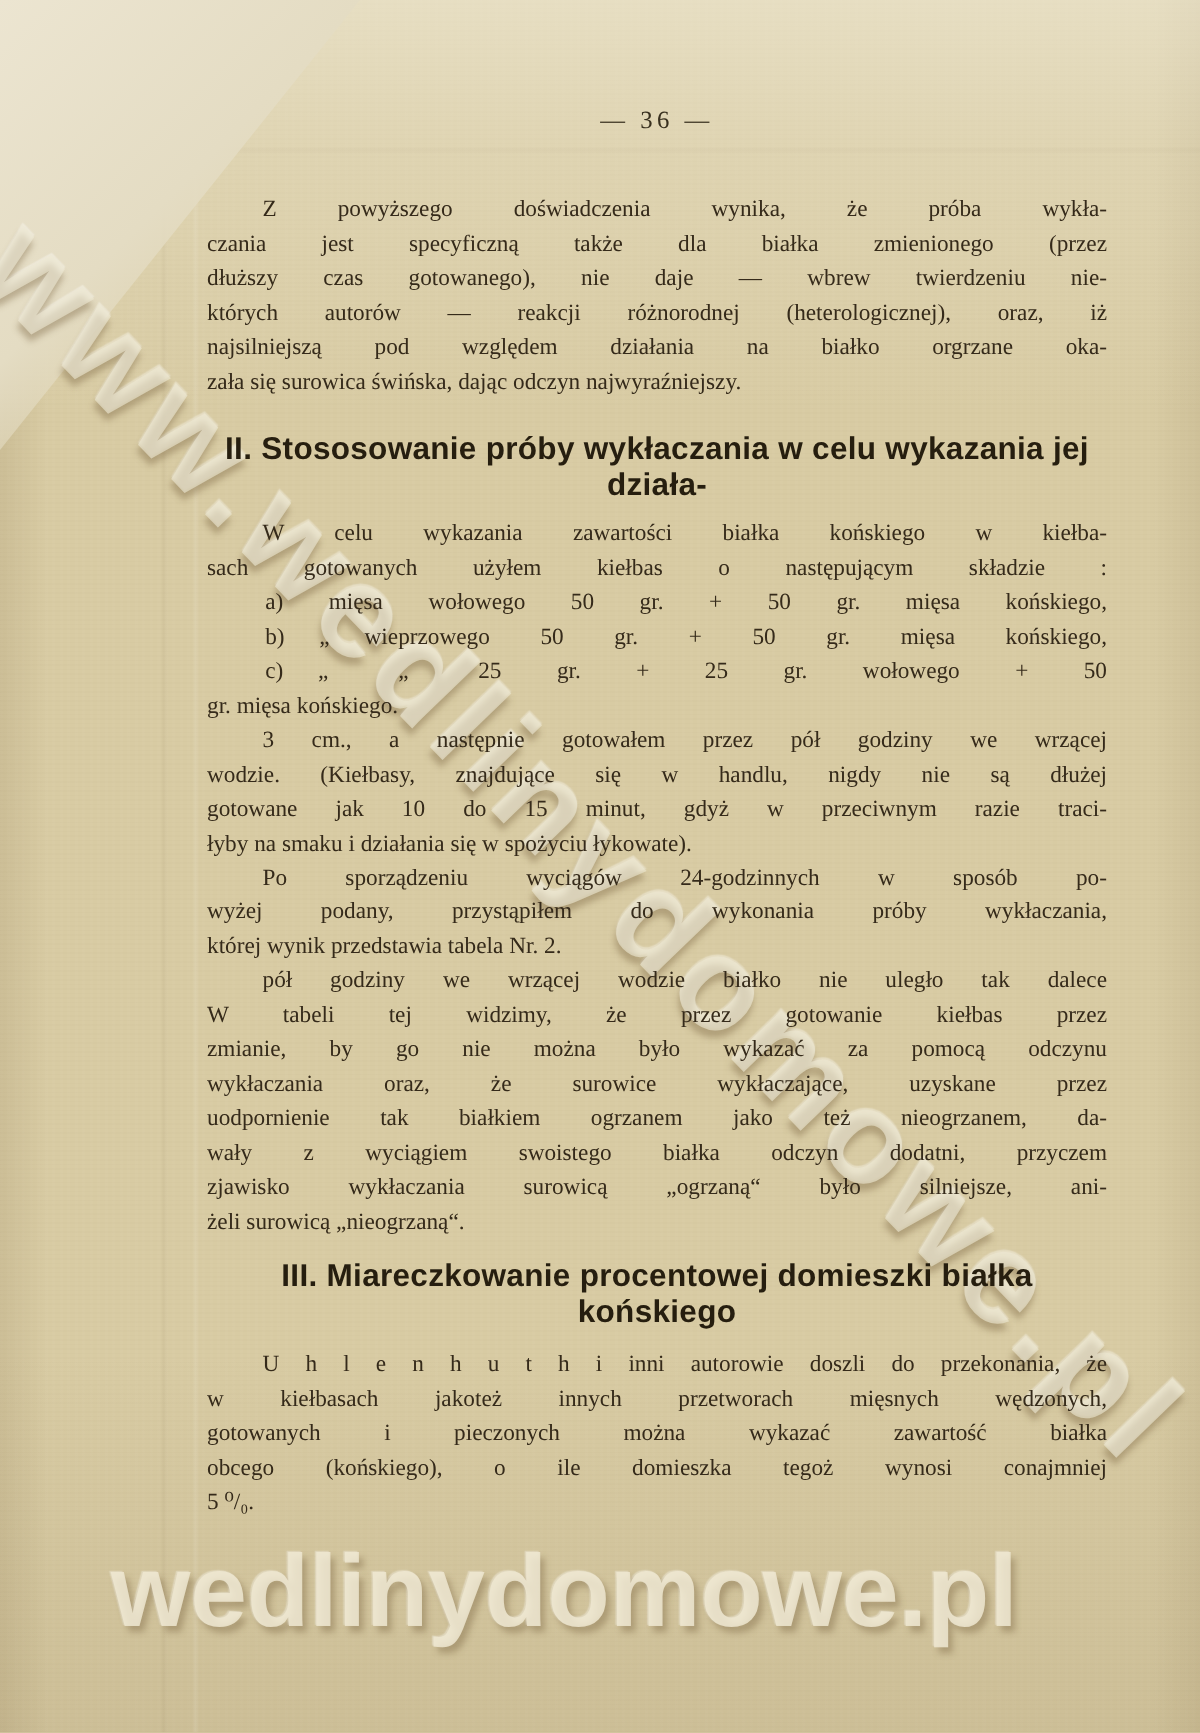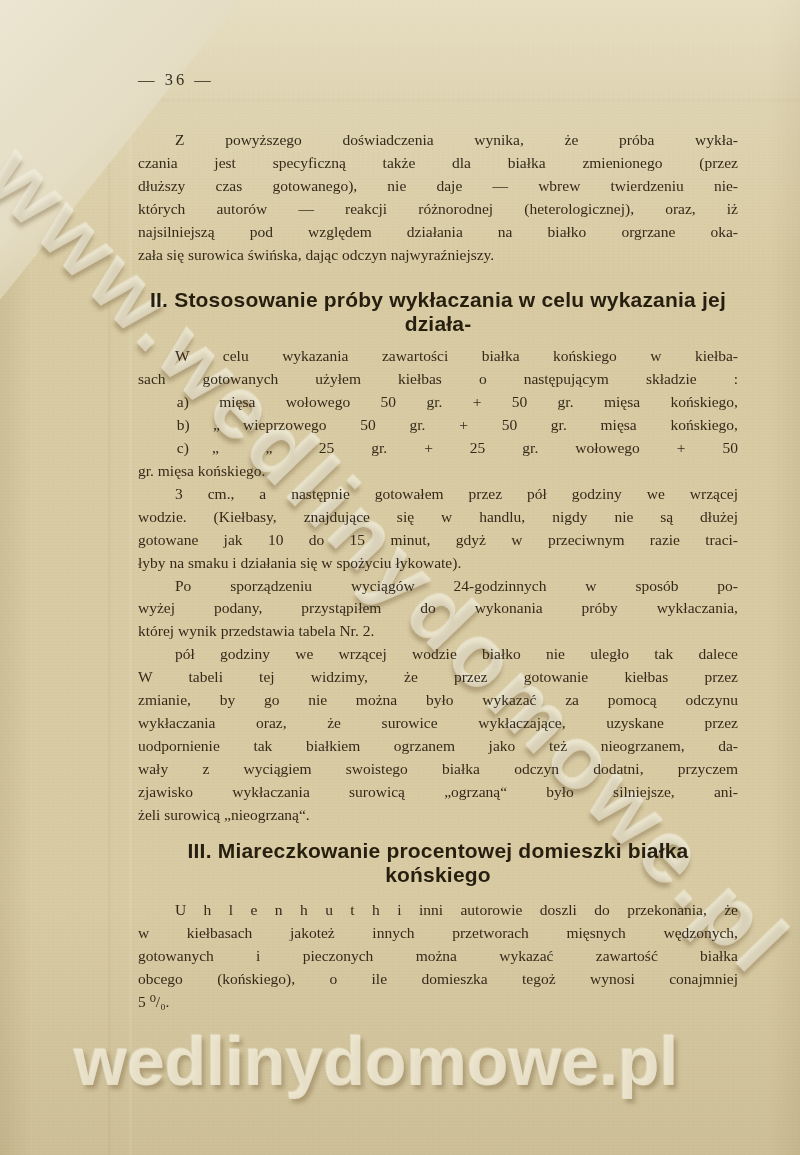--- a/index.html
+++ b/index.html
@@ -54,20 +54,21 @@
     color: rgba(238,232,212,0.62);
   }
   .wm-bottom {
     left: 74px; top: 1022px;
     font-size: 68px;
     letter-spacing: 0px;
     color: rgba(238,231,209,0.85);
   }
   .pageno {
     position: absolute; left: 138px; top: 70px; width: 600px;
+    text-align: center;
     font-size: 16.5px; letter-spacing: 3px;
     color: #38301f;
     z-index: 2;
   }
   .col {
     position: absolute; left: 138px; top: 116px; width: 600px;
     color: #352a1a;
     font-size: 15.5px;
     z-index: 2;
     margin-top: 13px;

